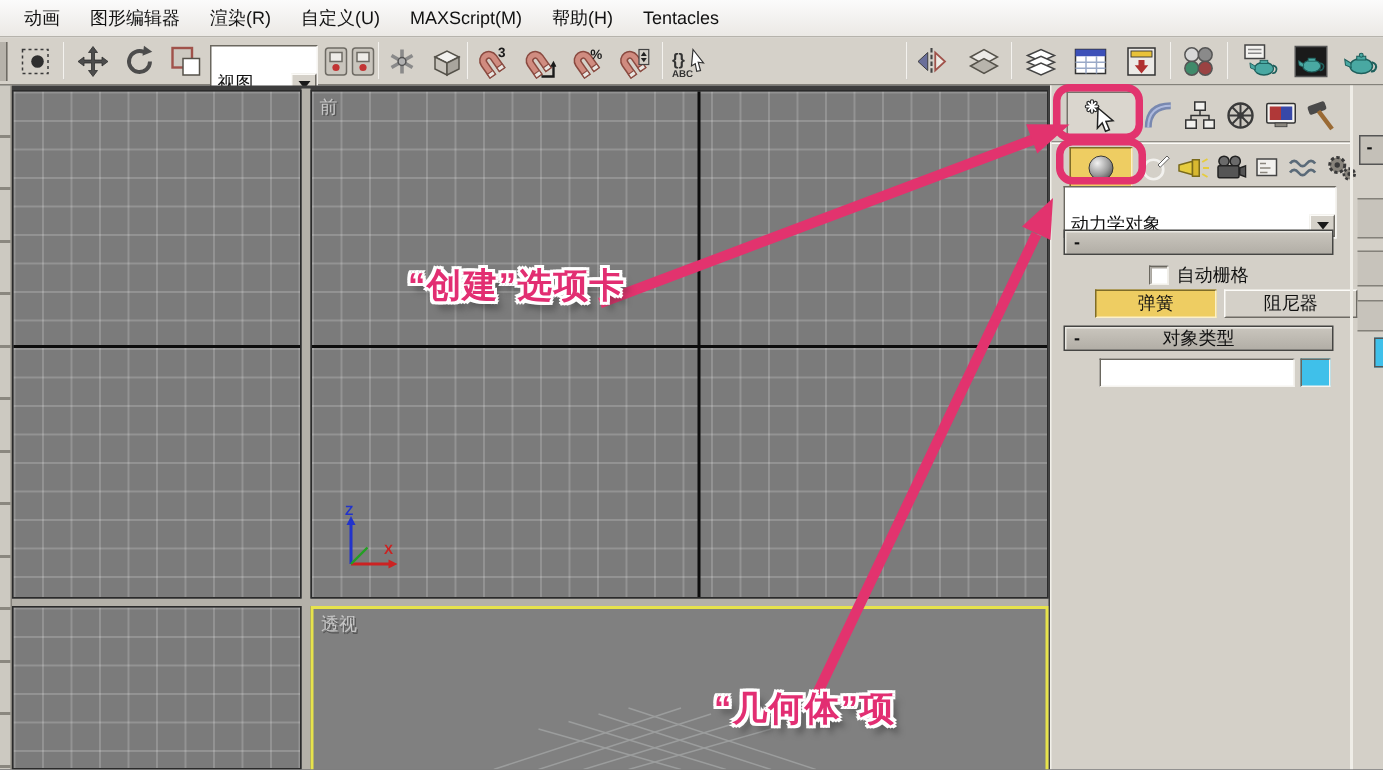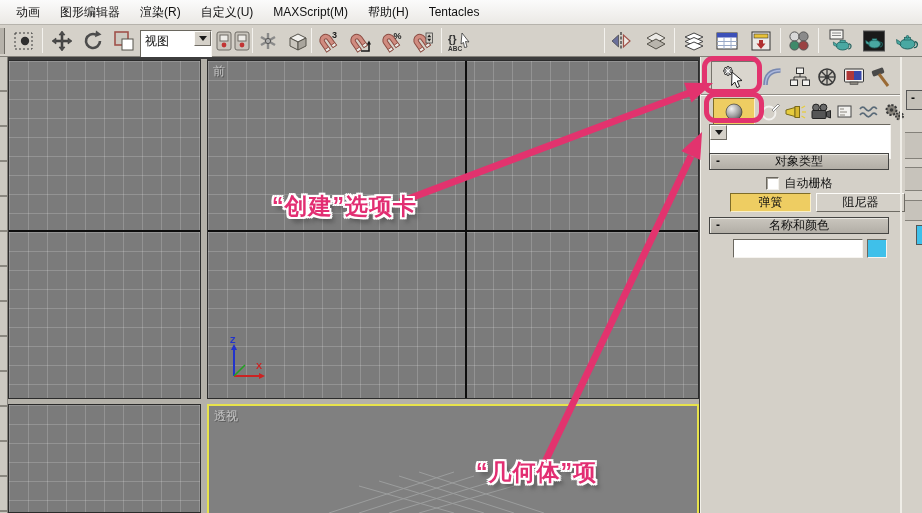--- a/index.html
+++ b/index.html
@@ -13,21 +13,21 @@
     display:flex; align-items:center; padding-left:6px; }
   .menu-item { padding:3px 10px; white-space:nowrap; cursor:default; }
 
   
   .toolbar { position:absolute; left:0; top:25px; width:922px; height:32px;
     background:#d5d1c9; border-bottom:1px solid #84817a; }
   .tb { position:absolute; top:4px; width:24px; height:24px; }
   .tb svg { display:block; width:100%; height:100%; }
   .tbsep { position:absolute; top:3px; width:1px; height:25px; background:#94908a; border-right:1px solid #f4f2ee; }
   .combo { position:absolute; top:5px; height:35px; background:#fff;
-    border:1px solid; border-color:#6a675f #f6f4f0 #f6f4f0 #6a675f; display:flex; align-items:flex-start; }
+    border:1px solid; border-color:#6a675f #f6f4f0 #f6f4f0 #6a675f; display:flex; align-items:flex-end; }
   .combo .txt { flex:1; padding:2px 4px 0; white-space:nowrap; overflow:hidden; }
   .combo .dd { width:17px; background:#d5d1c9; border:1px solid; border-color:#fcfbf8 #6e6b64 #6e6b64 #fcfbf8;
     display:flex; align-items:center; justify-content:center; }
   .arrow-down { width:0; height:0; border:4px solid transparent; border-top:5px solid #1a1a1a; margin-top:4px; }
 
   
   .vzone { position:absolute; left:0; top:57px; width:700px; height:456px; background:#3d3d3d; }
   .lstrip { position:absolute; left:0; top:0; width:8px; height:456px; background:#ccc9c1;
     border-right:1px solid #84817a;
     background-image:repeating-linear-gradient(180deg, transparent 0 33px, #8a877f 33px 35px); }
@@ -485,55 +485,55 @@
     <div class="cat" style="left:180px">
         <svg viewBox="0 0 22 22">
       <circle cx="8.5" cy="9" r="5" fill="#88847c" stroke="#3a3a3a" stroke-width="2" stroke-dasharray="2.2 1.6"></circle>
       <circle cx="8.5" cy="9" r="1.8" fill="#3a3a3a"></circle>
       <circle cx="16.5" cy="15" r="3.6" fill="#88847c" stroke="#3a3a3a" stroke-width="1.8" stroke-dasharray="1.8 1.4"></circle>
       <circle cx="16.5" cy="15" r="1.3" fill="#3a3a3a"></circle>
         </svg>
       </div>
 
     <div class="combo" style="left:8px;top:67px;width:182px">
+      <span class="txt">动力学对象</span>
       <span class="dd">
           <span class="arrow-down"></span>
         </span>
     </div>
 
     <div class="rollout-hd" style="top:96px">
       <span class="collapse">-</span>
-      <span class="rtitle">对象类型</span>
     </div>
     <div class="abs" style="left:8px;top:118px;width:180px;display:flex;align-items:center;justify-content:center;gap:6px;">
       <span class="checkbox"></span>
       <span>自动栅格</span>
     </div>
     <div class="btn btn-on" style="left:29px;top:136px;width:81px">弹簧</div>
     <div class="btn btn-off" style="left:115px;top:136px;width:89px">阻尼器</div>
 
     <div class="rollout-hd" style="top:160px">
       <span class="collapse">-</span>
-      <span class="rtitle">名称和颜色</span>
+      <span class="rtitle">对象类型</span>
     </div>
     <input class="field" style="left: 32px; top: 182px; width: 130px; height: 19px;" value="">
     <div class="swatch" style="left:166px;top:182px;width:20px;height:19px"></div>
 
     <div class="rstrip-line"></div>
     <div class="abs" style="left:205px;top:33px;width:17px;height:20px;background:#c4c0b8;border:1px solid #555;padding-left:4px;font-weight:bold;">-</div>
     <div class="frag" style="left:204px;top:75px;width:18px;height:27px"></div>
     <div class="frag" style="left:204px;top:110px;width:18px;height:24px"></div>
     <div class="frag" style="left:204px;top:143px;width:18px;height:21px"></div>
     <div class="abs" style="left:215px;top:168px;width:7px;height:20px;background:#3fc0ea;border:1px solid #555;"></div>
   </div>
 
   <svg class="overlay-svg" viewBox="0 0 922 513">
     <line x1="400" y1="202" x2="689" y2="93" stroke="#e2336e" stroke-width="7"></line>
     <polygon points="713,83 691.5,102.4 684.1,82.8" fill="#e2336e"></polygon>
     <line x1="545" y1="462" x2="691" y2="156" stroke="#e2336e" stroke-width="7"></line>
     <polygon points="702,132 700.3,160 681.3,151" fill="#e2336e"></polygon>
   </svg>
   <div class="hl-rect" style="left:702px;top:56px;width:60px;height:38px;"></div>
   <div class="hl-rect" style="left:704px;top:92px;width:60px;height:31px;"></div>
-  <div class="callout" style="left:272px;top:191px;">“创建”选项卡</div>
+  <div class="callout" style="left:272px;top:175px;">“创建”选项卡</div>
   <div class="callout" style="left:476px;top:457px;">“几何体”项</div>
 
 </div>
 
 </body></html>

